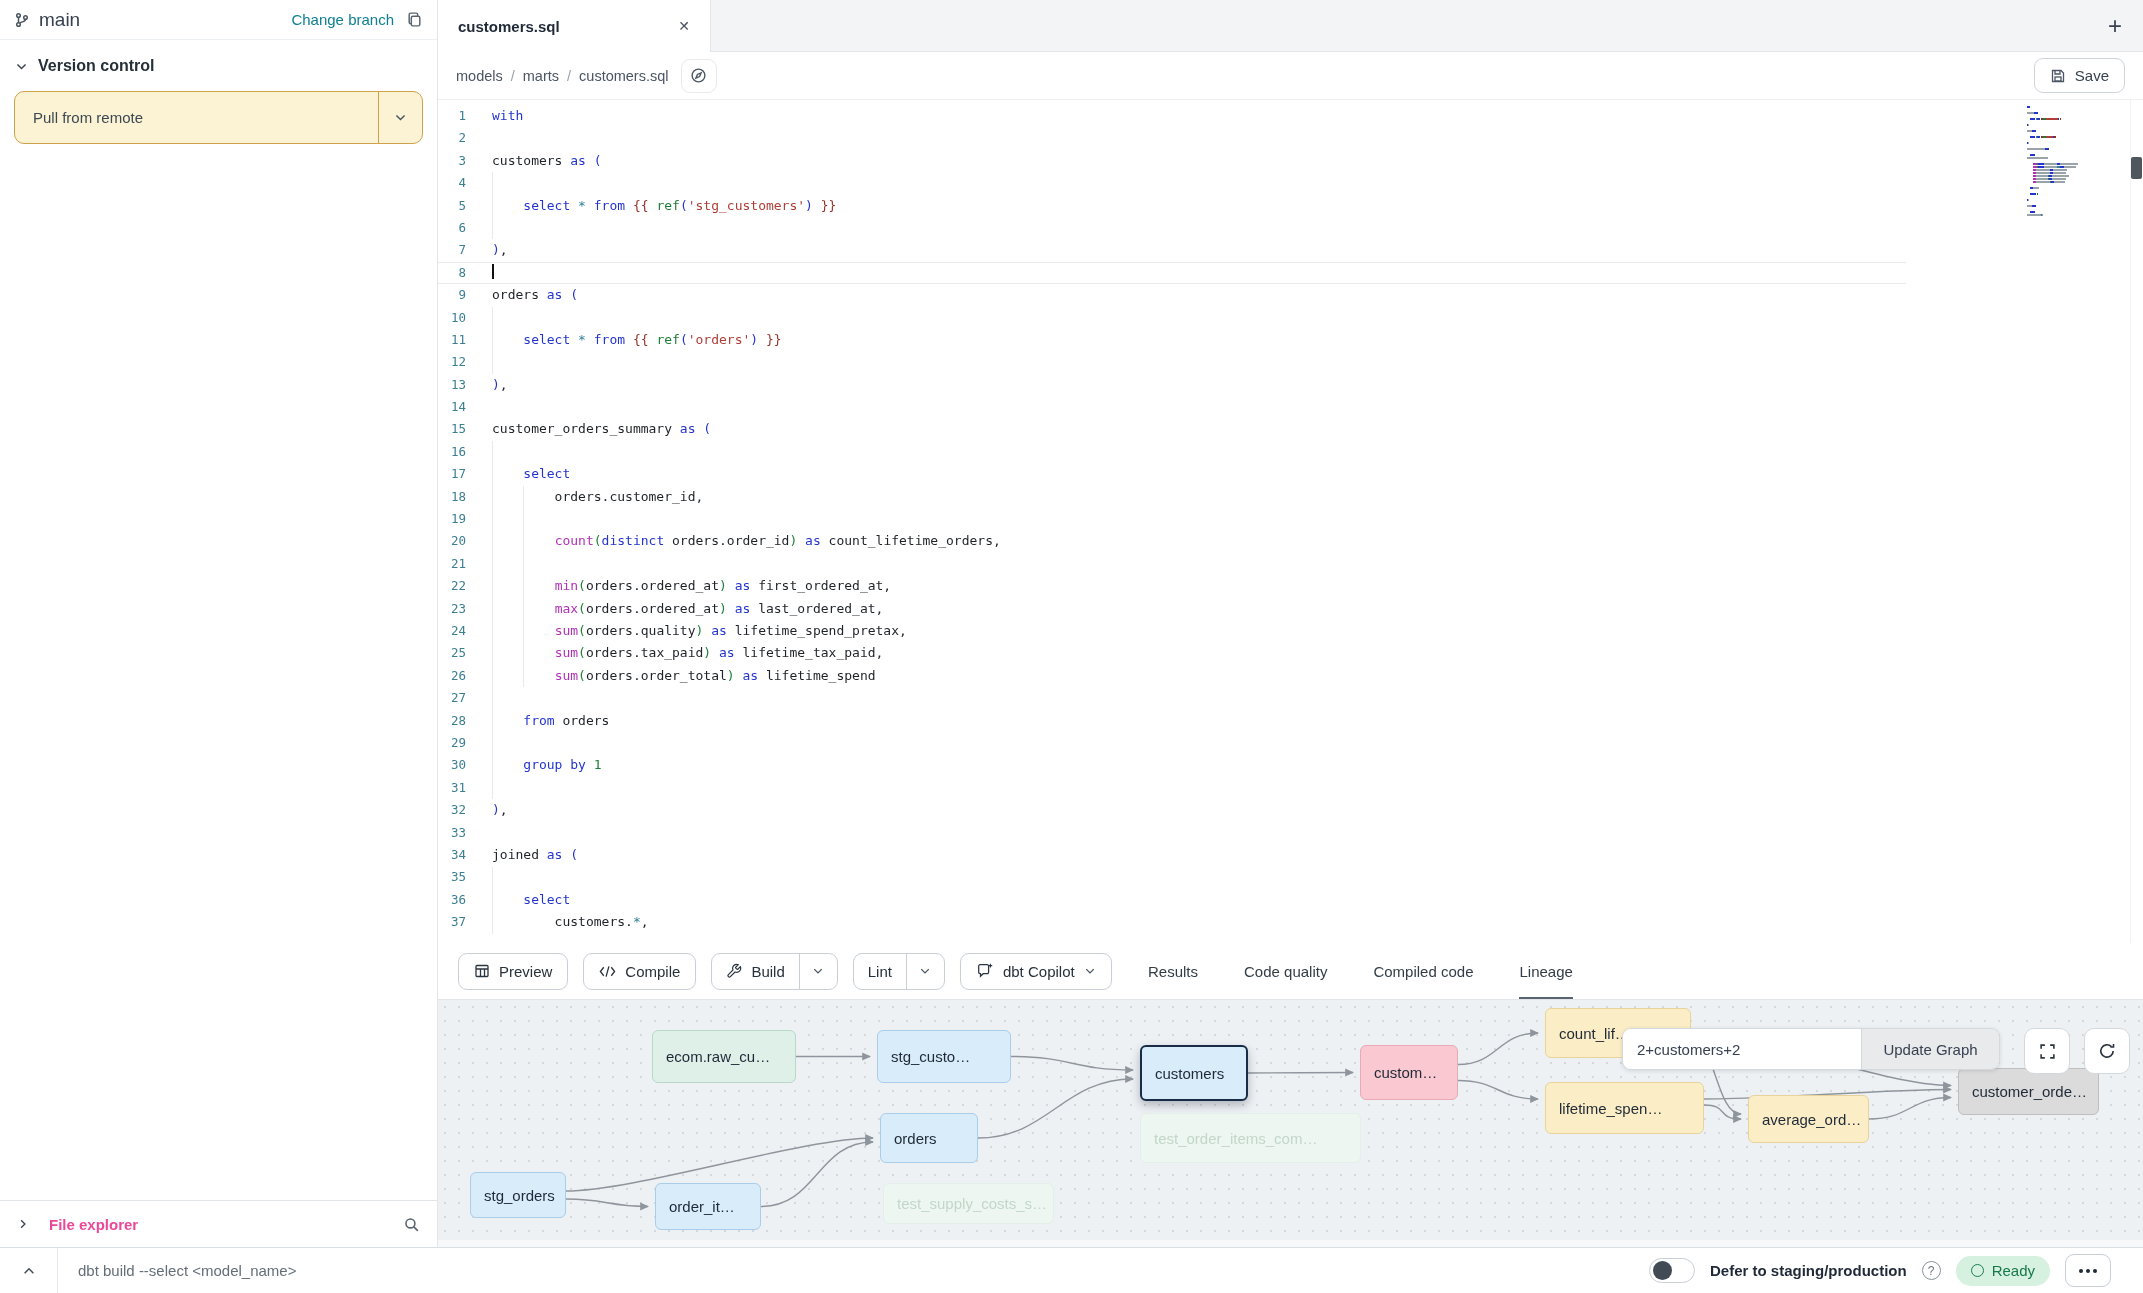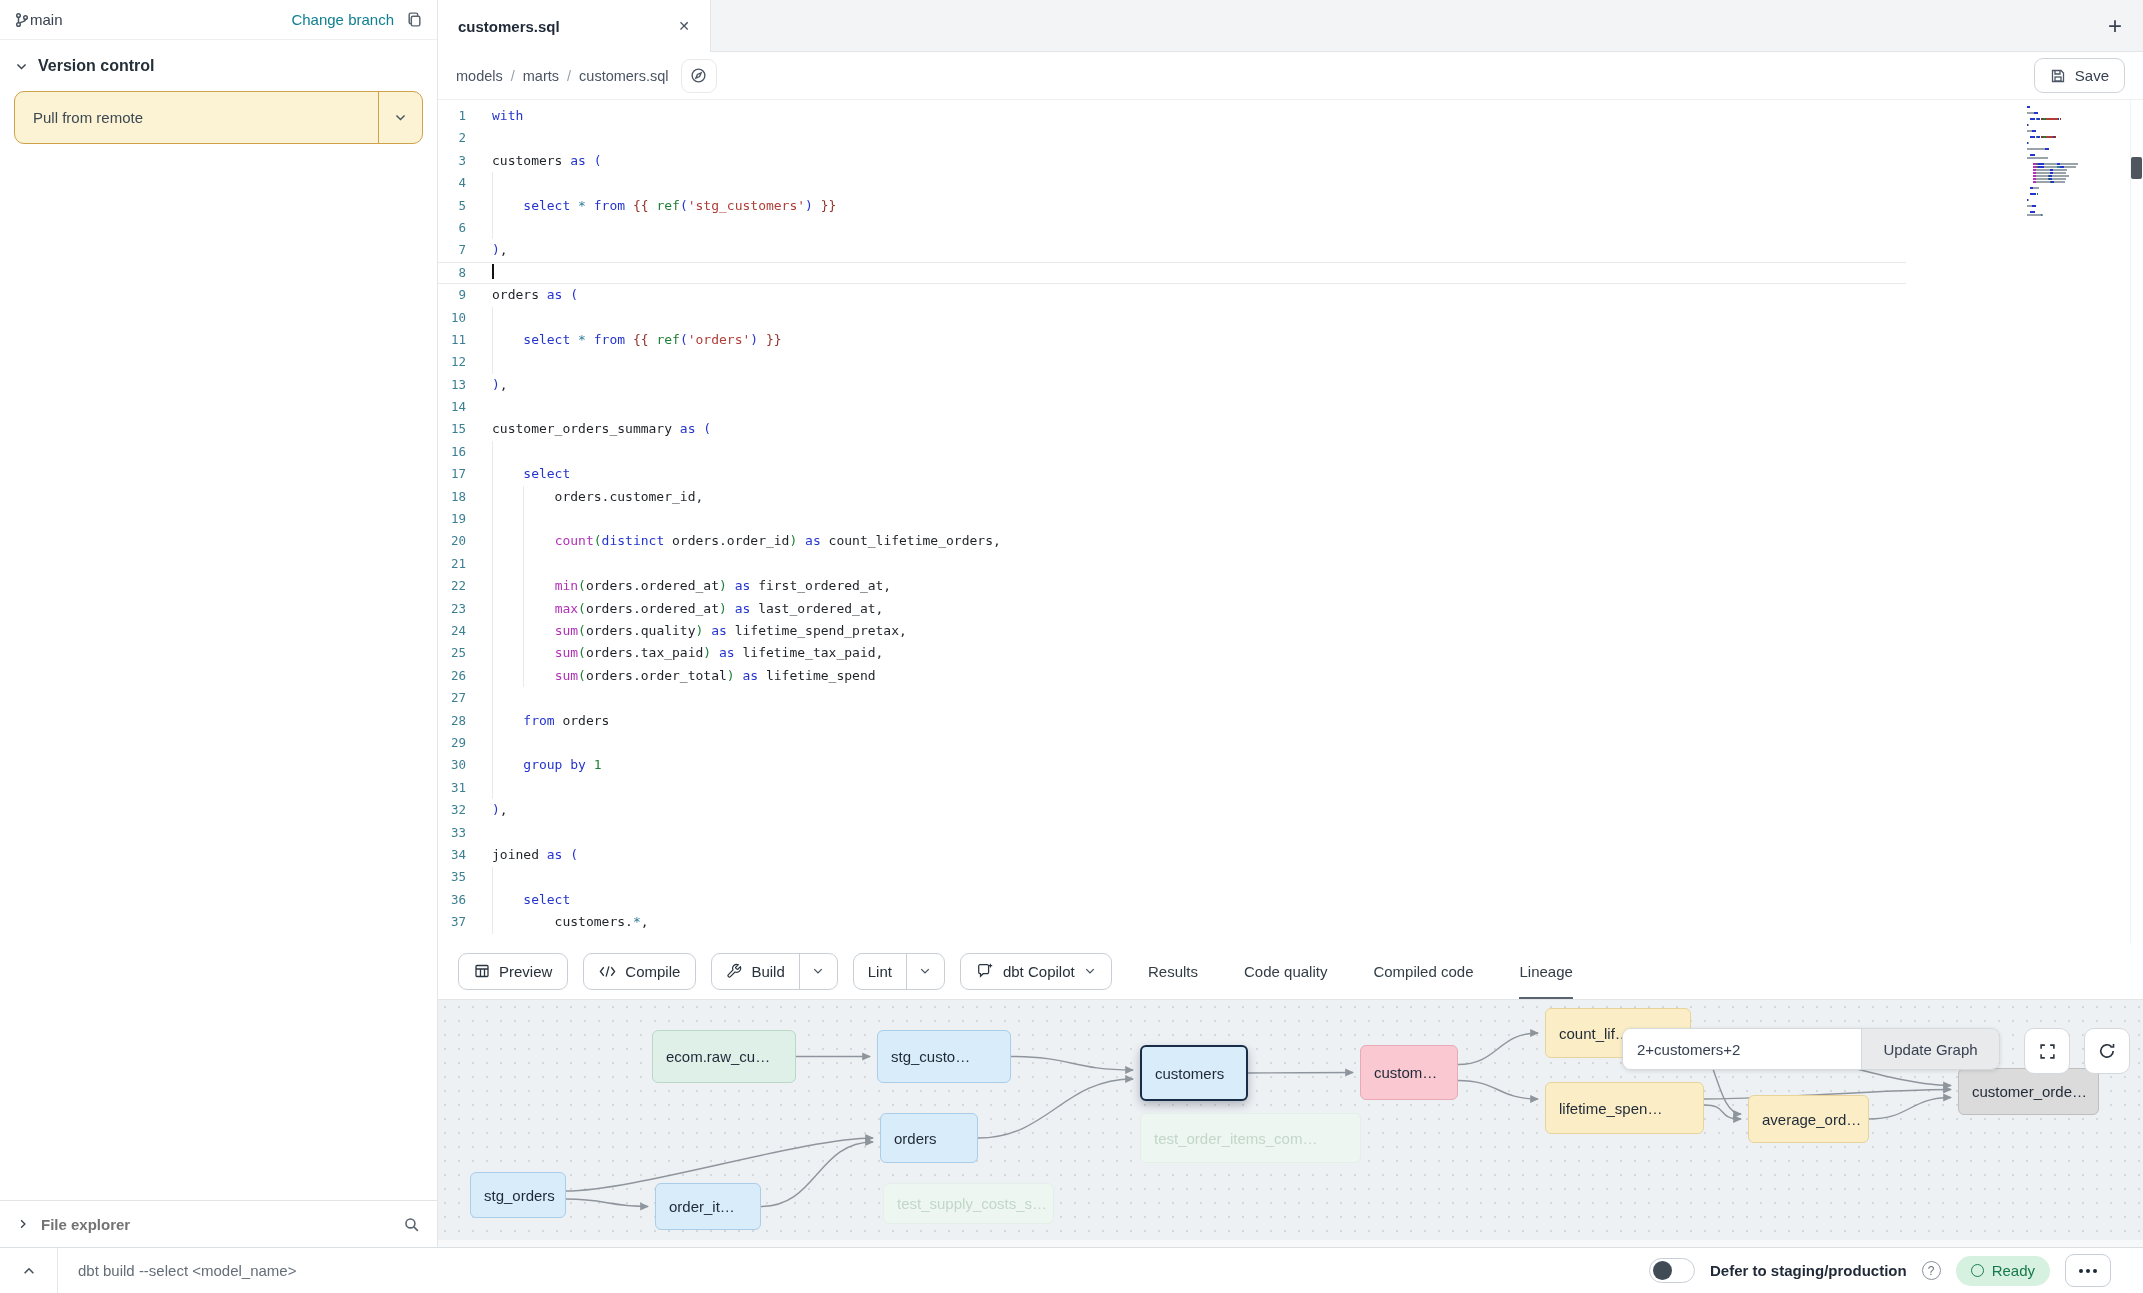--- a/index.html
+++ b/index.html
@@ -5,36 +5,36 @@
   * { margin:0; padding:0; box-sizing:border-box; }
   html,body { background:#ffffff; }
   #app { position:relative; width:2143px; height:1293px; overflow:hidden;
          font-family:"Liberation Sans", sans-serif; color:#1f2937; background:#fff; }
 
   
   #sidebar { position:absolute; left:0; top:0; width:438px; height:1247px;
              background:#fff; border-right:1px solid #e3e6e9; }
   .sb-top { height:40px; display:flex; align-items:center; padding:0 14px;
             border-bottom:1px solid #edf0f2; }
-  .sb-branch-name { font-size:15px; color:#374151; }
+  .sb-branch-name { font-size:19px; color:#374151; margin-left:9px; }
   .sb-top .spacer { flex:1; }
   .link-teal { color:#0e7f91; font-size:15px; cursor:pointer; }
   .icon-btn { display:inline-flex; align-items:center; justify-content:center; color:#5b6570; }
   .vc-header { display:flex; align-items:center; gap:10px; padding:17px 15px 12px 15px;
                font-size:16px; font-weight:700; color:#253039; }
   .pull-btn { margin:4px 14px; height:53px; display:flex; align-items:stretch;
               background:#fcf3d5; border:1px solid #cda24a; border-radius:10px; overflow:hidden; }
   .pull-main { flex:1; display:flex; align-items:center; padding-left:18px;
                font-size:15px; color:#3c4852; }
   .pull-chev { width:44px; border-left:1px solid #cda24a; display:flex;
                align-items:center; justify-content:center; color:#4a5560; }
   .fe-row { position:absolute; left:0; right:0; bottom:0; height:47px;
             border-top:1px solid #e3e6e9; display:flex; align-items:center;
             gap:12px; padding:0 17px; background:#fff; }
-  .fe-title { font-size:15px; font-weight:700; color:#737373; flex:1; }
+  .fe-title { font-size:15px; font-weight:700; color:#ec4899; flex:1;margin-left:8px; }
 
   
   #main { position:absolute; left:438px; top:0; right:0; height:1247px; background:#fff; }
   .tabbar { height:52px; background:#f2f4f5; border-bottom:1px solid #e3e6e9;
             display:flex; align-items:stretch; }
   .tab { width:273px; background:#fff; border-right:1px solid #e3e6e9;
          display:flex; align-items:center; justify-content:space-between;
          padding:0 20px; margin-bottom:-1px; z-index:2; }
   .tab-title { font-size:15px; font-weight:700; color:#1f2937; }
   .tab-close { color:#4b5563; font-size:14px; cursor:pointer; }

